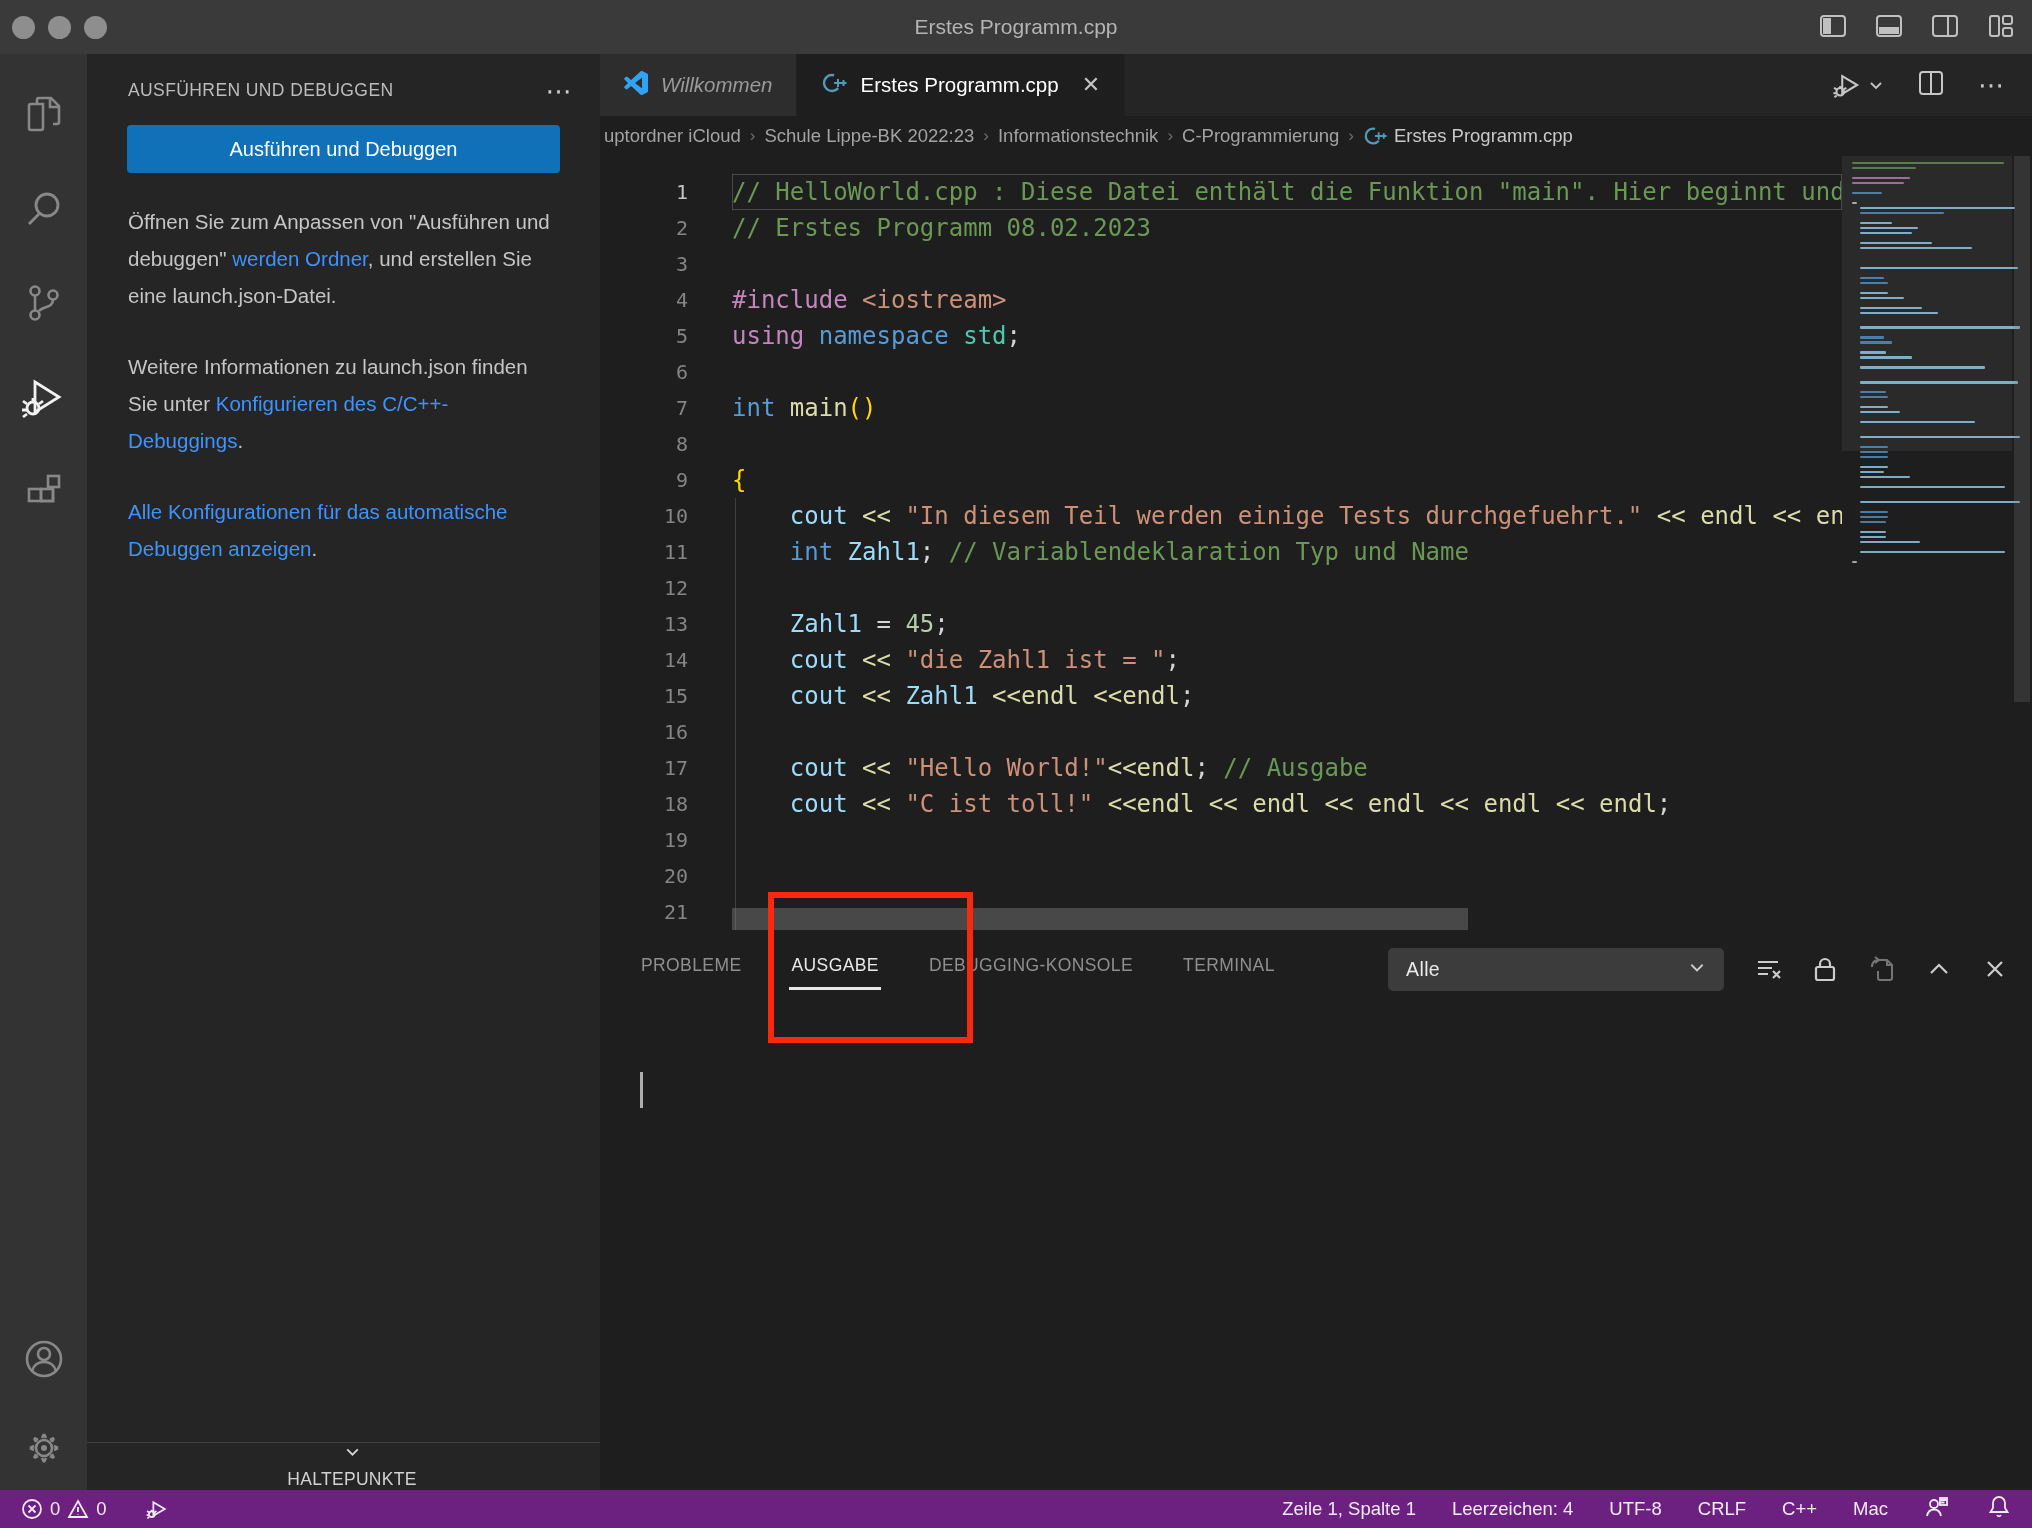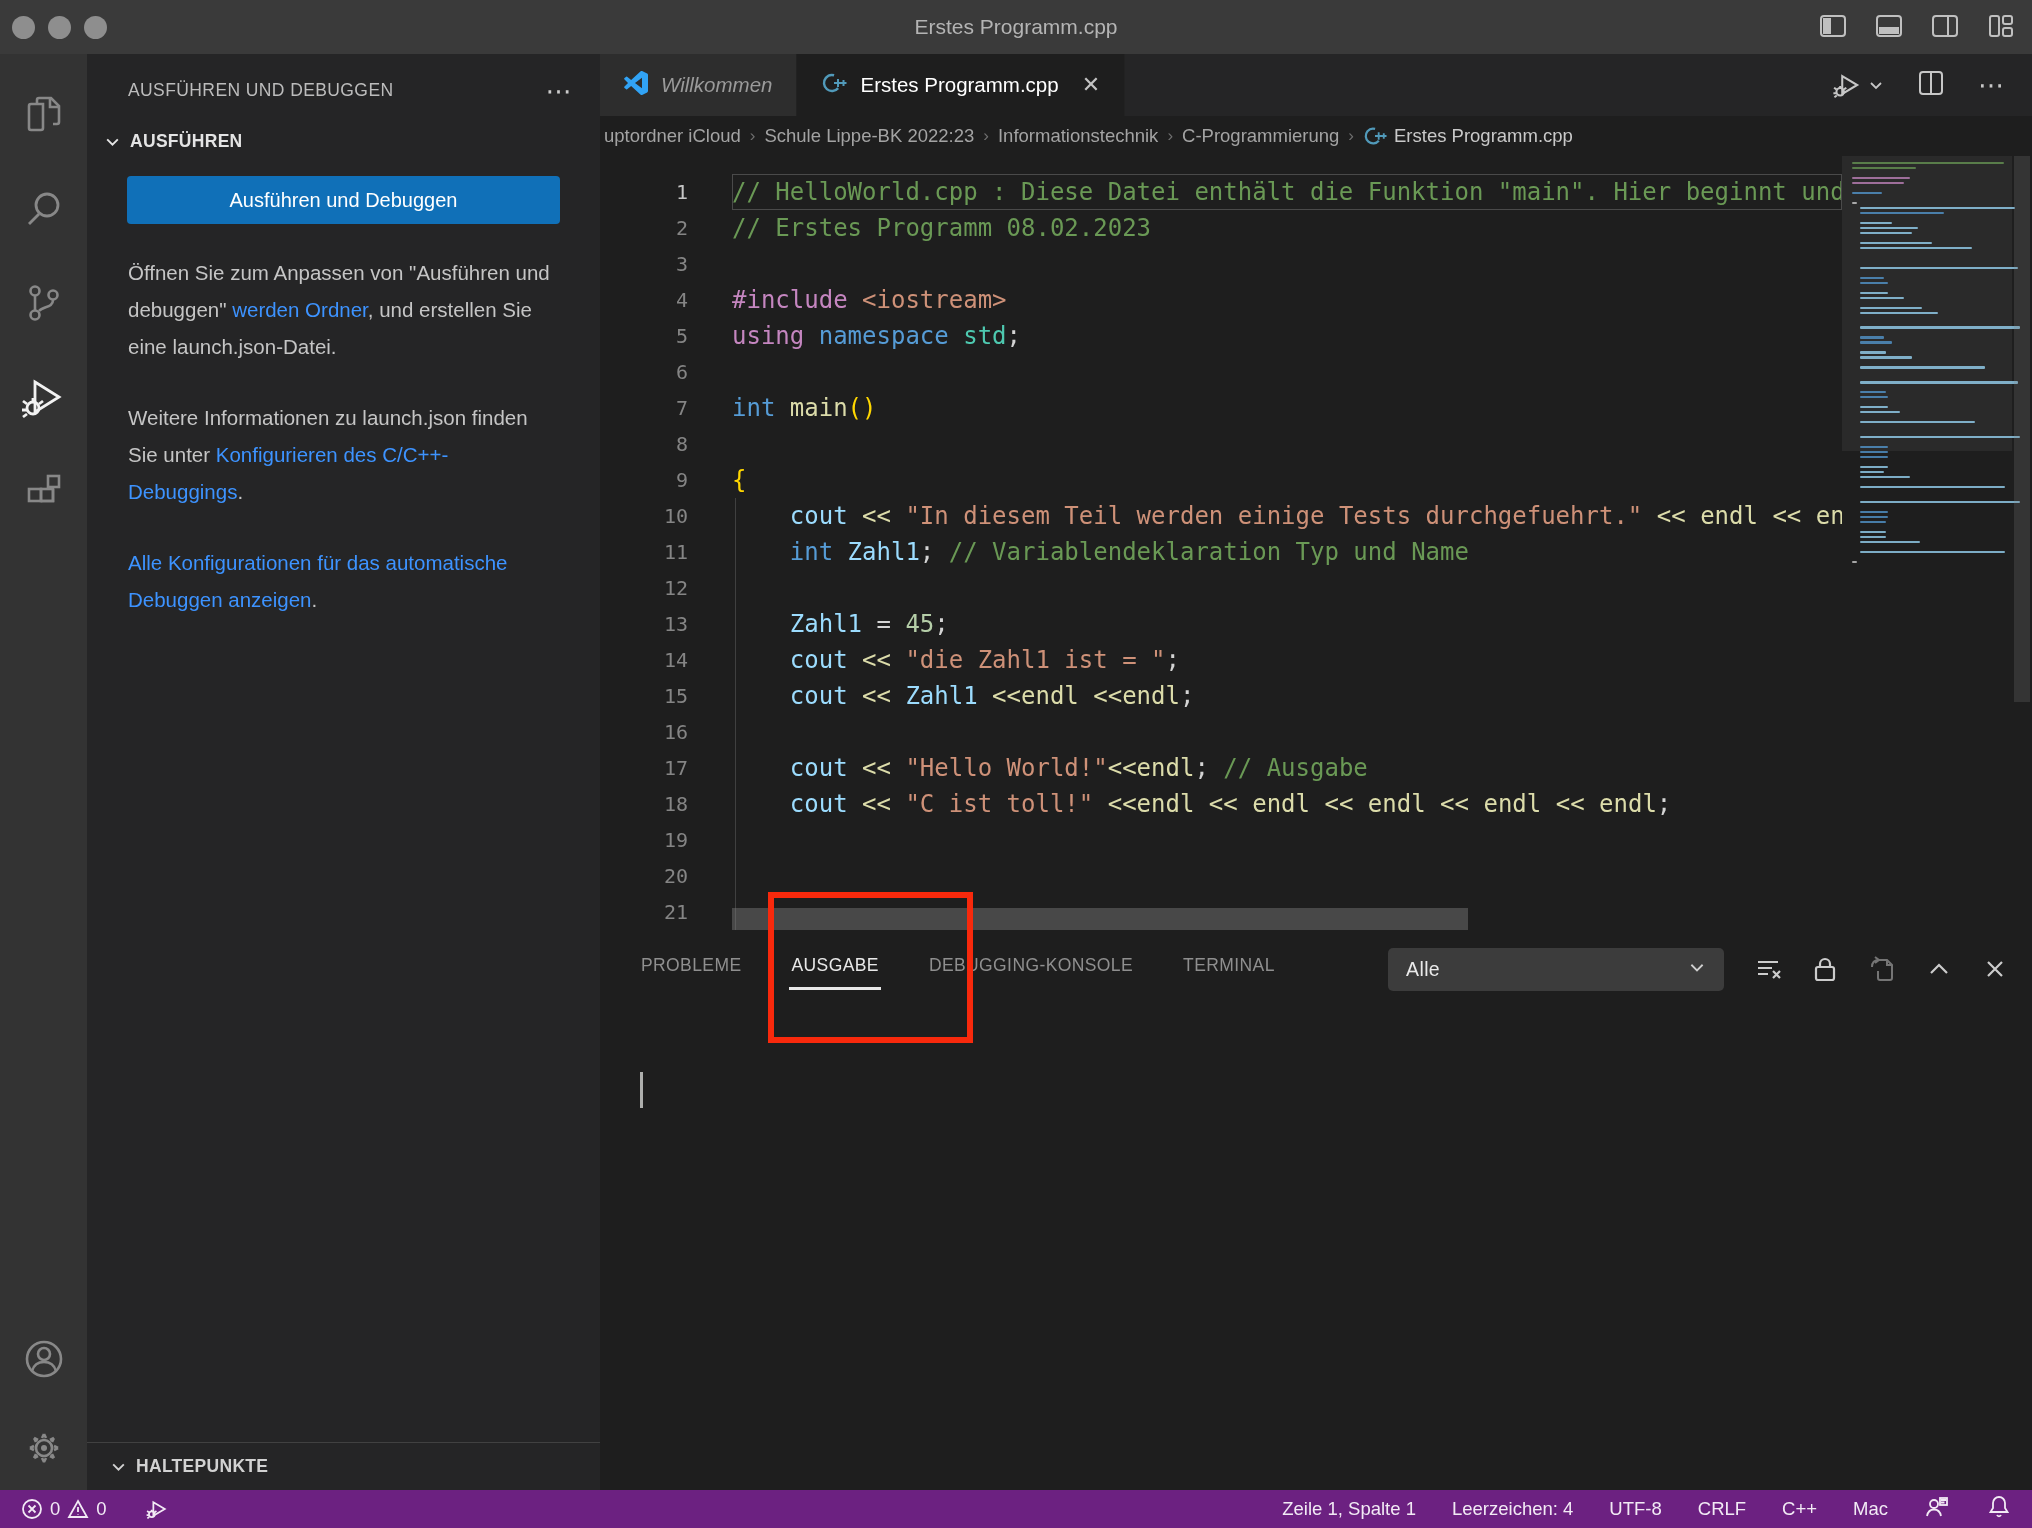--- a/index.html
+++ b/index.html
@@ -30,22 +30,22 @@
   .sb-ellipsis { margin-left:auto; color:#cccccc; font-size:26px; line-height:10px; cursor:pointer; }
   .sb-section { display:flex; align-items:center; gap:9px; padding:30px 0 0 17px; font-weight:bold;
                 font-size:17.5px; color:#e4e4e4; letter-spacing:.3px; }
   .run-btn { display:block; margin:24px 40px 0 40px; width:433px; height:48px; background:#1070b8;
              color:#ffffff; font-size:20px; border:none; border-radius:4px;
              font-family:"Liberation Sans",sans-serif; cursor:pointer; }
   .sb-paras { margin:30px 40px 0 41px; font-size:20.5px; line-height:37px; color:#c5c5c5; }
   .sb-paras p { margin-bottom:34px; }
   .sb-paras .lnk { color:#3d93ff; cursor:pointer; }
   .sb-bottom { position:absolute; bottom:0; left:0; right:0; height:48px; border-top:1px solid #414141;
-               display:flex; align-items:center; gap:9px; padding-left:23px; font-weight:bold;
-               font-size:17.5px; color:#d2d2d2; letter-spacing:.3px; }
+               display:flex; align-items:center; gap:9px; padding-left:17px; font-weight:normal;
+               font-size:17.5px; color:#d2d2d2; letter-spacing:.3px;flex-direction:column; }
   .chev svg { display:block; }
 
   
   .tabbar { position:absolute; left:600px; top:54px; right:0; height:62px; background:#252526; display:flex; }
   .tab { display:flex; align-items:center; gap:13px; padding:0 24px; font-size:20.5px;
          background:#2d2d2d; color:#9a9a9a; border-right:1px solid #222222; cursor:pointer; }
   .tab.active { background:#1e1e1e; color:#ffffff; }
   .tab .close { font-size:22px; color:#c3c3c3; margin-left:10px; }
   .ed-acts { margin-left:auto; display:flex; align-items:center; gap:32px; padding-right:26px; color:#c7c7c7; }
 
@@ -198,28 +198,20 @@
           <circle cx="23" cy="23" r="3" fill="currentColor" stroke="none"></circle>
           <path d="M23 9 l2 4 M23 9 l-2 4 M23 37 l2-4 M23 37 l-2-4 M9 23 l4 2 M9 23 l4-2 M37 23 l-4 2 M37 23 l-4-2 M13 13 l4 2 M13 13 l2 4 M33 13 l-4 2 M33 13 l-2 4 M13 33 l4-2 M13 33 l2-4 M33 33 l-4-2 M33 33 l-2-4"></path>
         </svg>
       </div>
   </div>
 
   <div class="sidebar">
     <div class="sb-header">
       <span>AUSFÜHREN UND DEBUGGEN</span>
       <span class="sb-ellipsis">⋯</span>
-    </div>
-    <div class="sb-section">
-      <span class="chev">
-          <svg width="17" height="17" viewBox="0 0 16 16" fill="none" stroke="currentColor" stroke-width="1.8">
-            <path d="M3 6 l5 5 5-5"></path>
-          </svg>
-        </span>
-      <span>AUSFÜHREN</span>
     </div>
     <button class="run-btn">Ausführen und Debuggen</button>
     <div class="sb-paras" id="sb-paras">
         <p><span>Öffnen Sie zum Anpassen von "Ausführen und debuggen" </span><span class="lnk">werden Ordner</span><span>, und erstellen Sie eine launch.json-Datei.</span></p>
         <p><span>Weitere Informationen zu launch.json finden Sie unter </span><span class="lnk">Konfigurieren des C/C++-Debuggings</span><span>.</span></p>
         <p><span class="lnk">Alle Konfigurationen für das automatische Debuggen anzeigen</span><span>.</span></p>
       </div>
     <div class="sb-bottom">
       <span class="chev">
           <svg width="17" height="17" viewBox="0 0 16 16" fill="none" stroke="currentColor" stroke-width="1.8">

